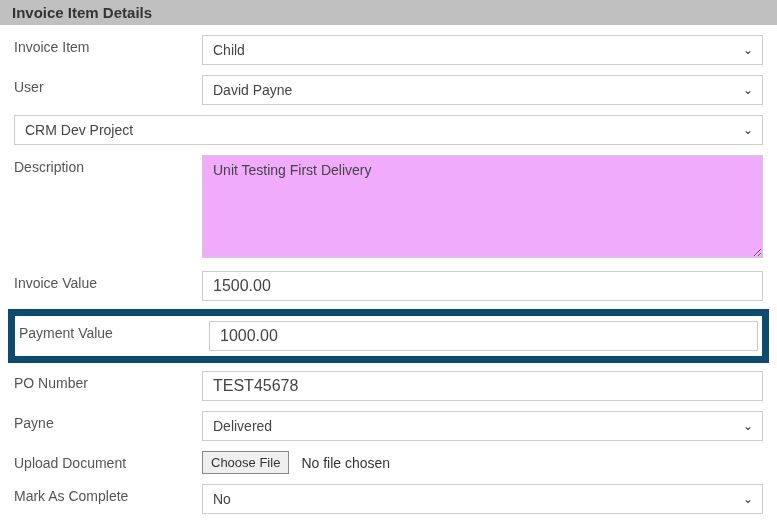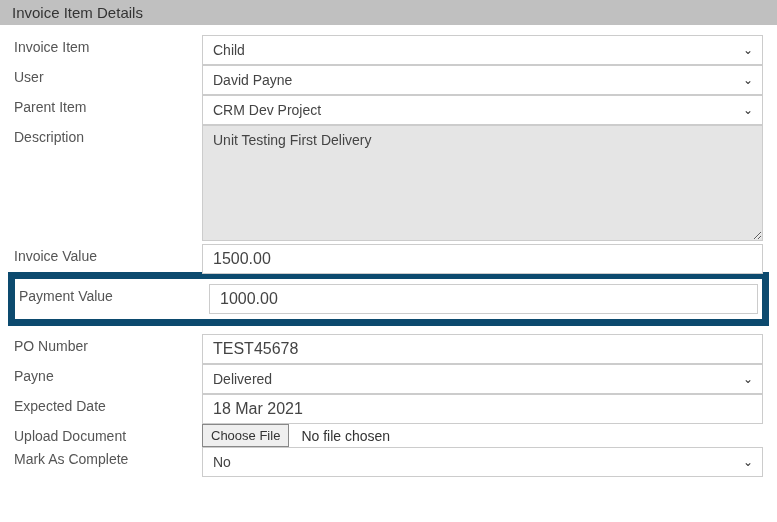--- a/index.html
+++ b/index.html
@@ -12,28 +12,29 @@
       font-size: 14px;
       color: #333;
       background: #fff;
       width: 777px;
     }
     .section-header {
       background: #c0c0c0;
       padding: 4px 12px;
       font-size: 15px;
       color: #333;
-      font-weight: 400;
+      font-weight: 700;
     }
     .form-container {
       padding: 10px 14px 10px 14px;
     }
     .form-row {
       display: flex;
       align-items: flex-start;
+      margin-bottom: 10px;
     }
     .form-row.highlighted {
       border: 7px solid #0c4a6e;
       padding: 5px 4px;
       margin-left: -6px;
       margin-right: -6px;
       margin-bottom: 8px;
       margin-top: -2px;
     }
     .form-label {
@@ -80,24 +81,24 @@
       height: 30px;
       padding: 4px 10px;
       border: 1px solid #ccc;
       background: #fff;
       font-size: 16px;
       color: #444;
       font-family: inherit;
     }
     .textarea-input {
       width: 100%;
-      height: 116px;
+      height: 103px;
       padding: 6px 10px;
       border: 1px solid #ccc;
-      background: #e5e5e5;
+      background: #f0abfc;
       font-size: 14px;
       color: #444;
       font-family: inherit;
       resize: both;
     }
     .file-wrap {
       display: flex;
       align-items: center;
       gap: 12px;
     }
@@ -138,21 +139,20 @@
     <div class="form-label">User</div>
     <div class="form-control-wrap">
       <div class="select-wrap">
         <input class="select-control" readonly="" value="David Payne" style="">
         <span class="select-caret">⌄</span>
       </div>
     </div>
   </div>
 
   <div class="form-row">
-    <div class="form-label">Parent Item</div>
     <div class="form-control-wrap">
       <div class="select-wrap">
         <input class="select-control" readonly="" value="CRM Dev Project" style="">
         <span class="select-caret">⌄</span>
       </div>
     </div>
   </div>
 
   <div class="form-row">
     <div class="form-label">Description</div>
@@ -185,26 +185,20 @@
   <div class="form-row">
     <div class="form-label">Payne</div>
     <div class="form-control-wrap">
       <div class="select-wrap">
         <input class="select-control" readonly="" value="Delivered" style="">
         <span class="select-caret">⌄</span>
       </div>
     </div>
   </div>
 
-  <div class="form-row">
-    <div class="form-label">Expected Date</div>
-    <div class="form-control-wrap">
-      <input class="text-input" value="18 Mar 2021" style="">
-    </div>
-  </div>
 
   <div class="form-row">
     <div class="form-label">Upload Document</div>
     <div class="form-control-wrap">
       <div class="file-wrap">
         <button class="file-button">Choose File</button>
         <span class="file-status">No file chosen</span>
       </div>
     </div>
   </div>

